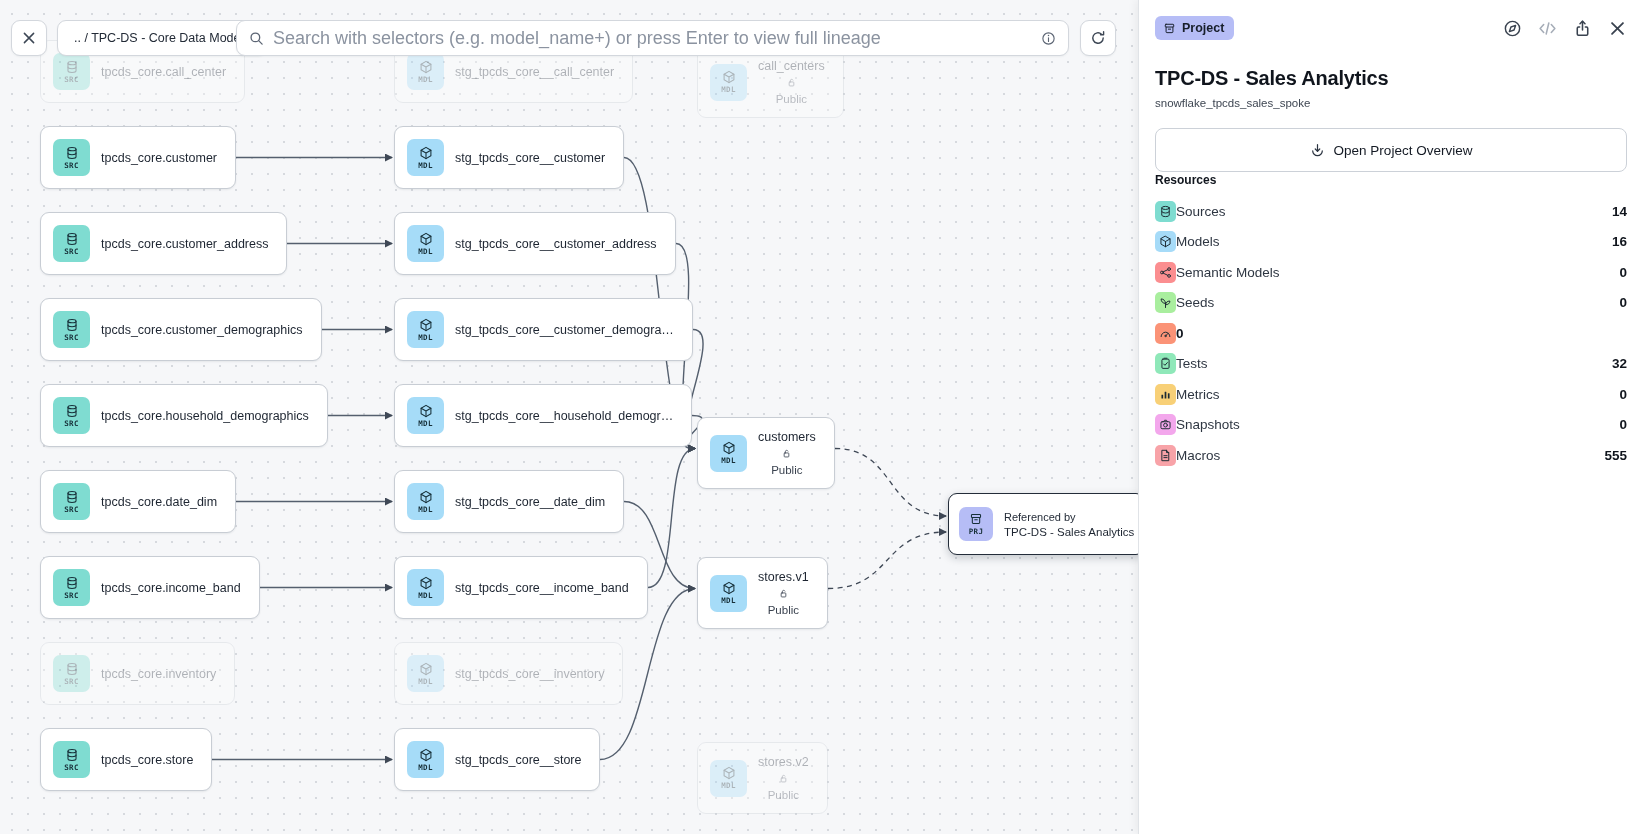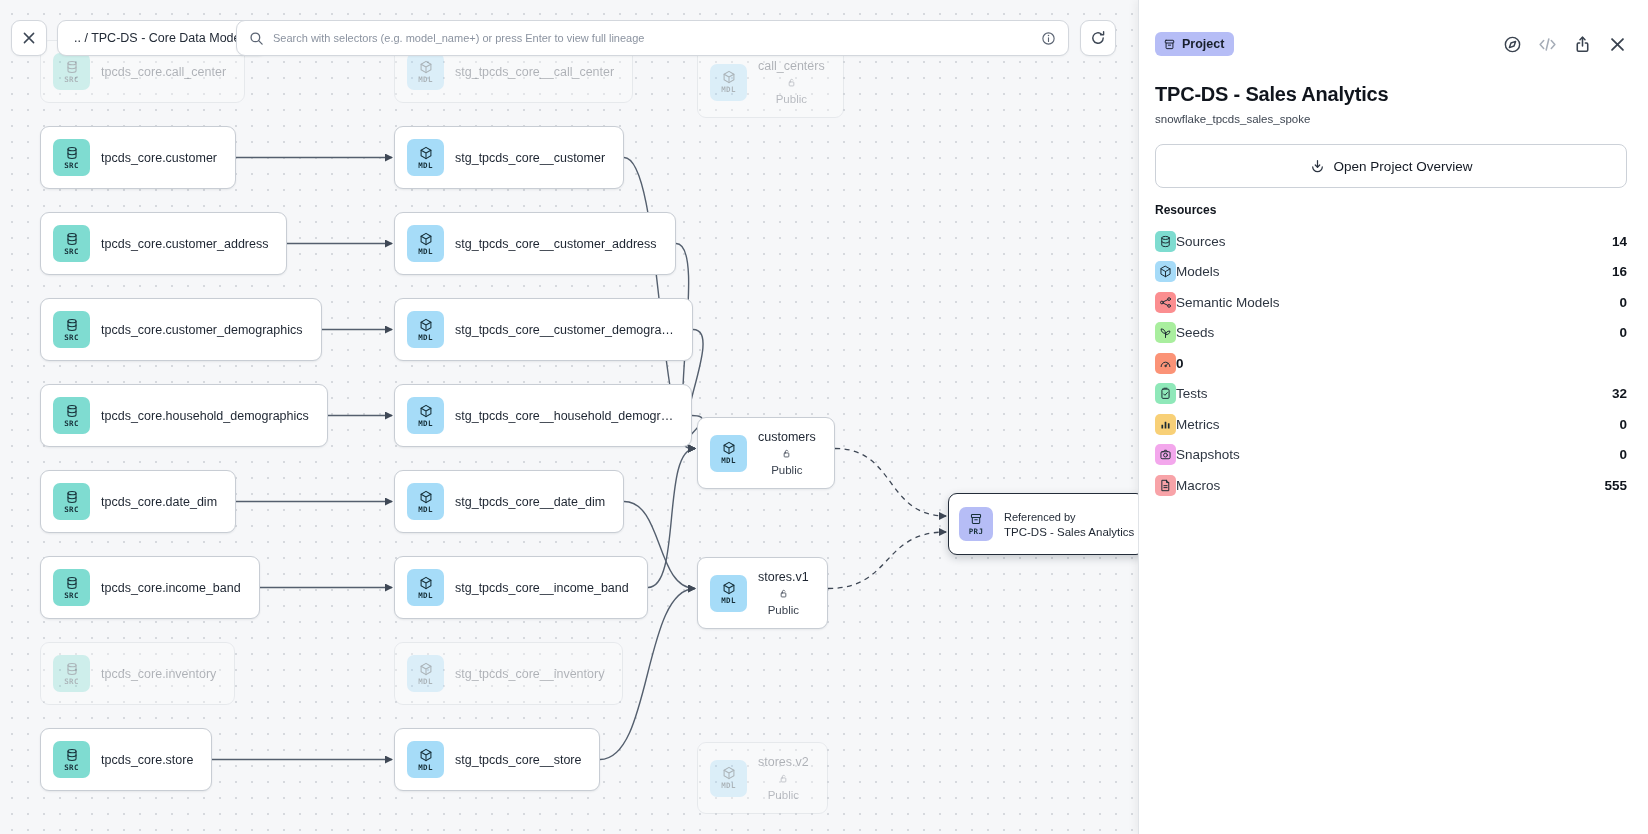--- a/index.html
+++ b/index.html
@@ -56,30 +56,30 @@
   .btn-close { left: 11px; width: 36px; }
   .breadcrumb { left: 57px; padding: 0 16px; font-size: 12.5px; color: #222a36; font-weight: 500; }
   .searchbar {
     position: absolute; left: 236px; top: 20px; width: 833px; height: 36px; background: #fff;
     border: 1px solid #d3d7dd; border-radius: 9px; box-shadow: 0 1px 2px rgba(20,30,40,.05);
     display: flex; align-items: center; gap: 9px; padding: 0 12px;
   }
   .searchbar svg { width: 15px; height: 15px; color: #5b6473; flex: 0 0 auto; }
   .searchbar input {
     flex: 1; border: none; outline: none; font-family: "Liberation Sans", sans-serif;
-    font-size: 11px; color: #1d2531; background: transparent;
+    font-size: 18px; color: #1d2531; background: transparent;
   }
   .searchbar input::placeholder { color: #8b93a0; }
   .btn-refresh { left: 1080px; width: 36px; }
 
   
   .panel {
     position: absolute; left: 1138px; top: 0; width: 510px; height: 834px; background: #fff;
     border-left: 1px solid #e0e3e7; box-shadow: -3px 0 8px rgba(0,0,0,.05);
-    padding: 16px 21px 0 16px;
+    padding: 0 21px 0 16px;
   }
   .panel-top { display: flex; align-items: center; justify-content: space-between; margin-top: 16px; }
   .type-badge {
     display: inline-flex; align-items: center; gap: 6px; background: #b6bdf6; color: #171e2b;
     font-size: 12.5px; font-weight: 700; padding: 5px 10px 5px 8px; border-radius: 6px;
   }
   .type-badge svg { width: 13px; height: 13px; }
   .panel-icons { display: flex; align-items: center; gap: 16px; }
   .panel-icons .picon { cursor: pointer; color: #39424f; display: flex; }
   .panel-icons .picon svg { width: 19px; height: 19px; }
@@ -99,21 +99,21 @@
   }
   .tab.active { color: #0a6f6a; font-weight: 700; }
   .tab.active::after {
     content: ""; position: absolute; left: 20%; right: 20%; bottom: -1px; height: 3px;
     background: #0a6f6a; border-radius: 2px;
   }
   .tab-badge {
     background: #e4e6e9; color: #3f4754; border-radius: 99px; font-size: 11px; font-weight: 600;
     padding: 2px 8px;
   }
-  .section-label { margin-top: 15px; font-size: 12px; font-weight: 700; color: #10151d; }
+  .section-label { margin-top: 1px; font-size: 12px; font-weight: 700; color: #10151d; }
   .res-list { margin-top: 9px; }
   .res-row { display: flex; align-items: center; gap: 0; height: 30.5px; cursor: pointer; }
   .res-icon { width: 21px; height: 21px; border-radius: 5px; display: flex; align-items: center; justify-content: center; color: #1d2b33; flex: 0 0 auto; }
   .res-icon svg { width: 13px; height: 13px; }
   .res-label { font-size: 13.5px; color: #2e3642; flex: 1; }
   .res-count { font-size: 13.5px; font-weight: 700; color: #10151d; }
 </style>
 </head>
 <body>
 

